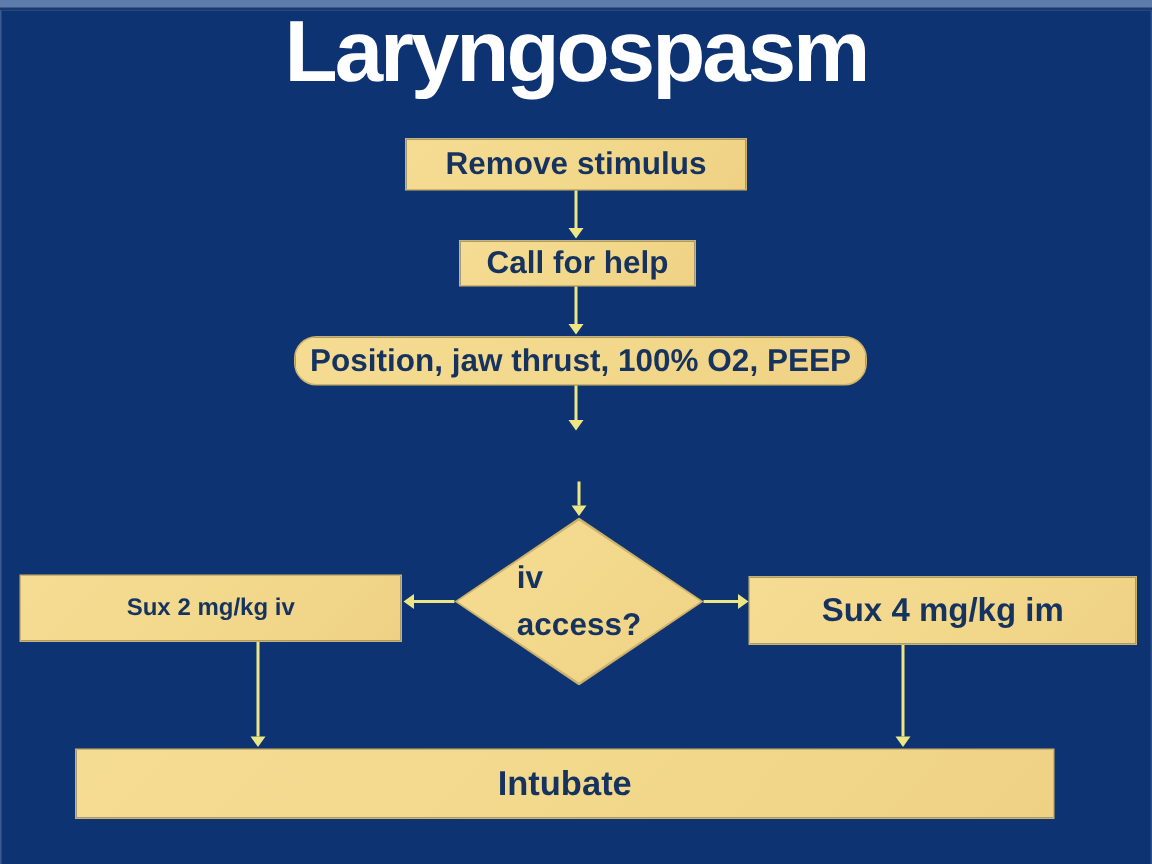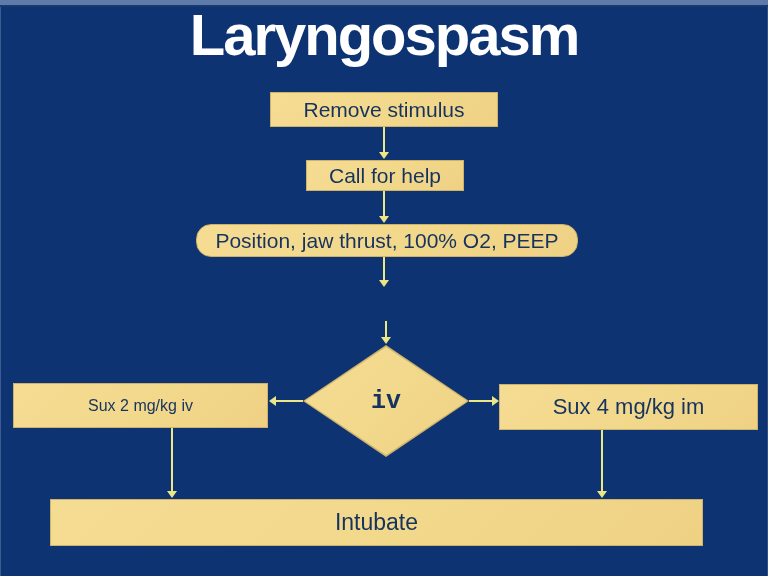--- a/index.html
+++ b/index.html
@@ -25,21 +25,21 @@
     font-size: 58px; font-weight: bold; letter-spacing: -2px;
     line-height: 1.05;
   }
   .node {
     position: absolute;
     box-sizing: border-box;
     display: flex; align-items: center; justify-content: center;
     background: linear-gradient(135deg, #f5dc93, var(--box-fill, #f2d88b) 55%, #efd184);
     border: 1px solid var(--box-border, #cdb269);
     color: var(--box-text, #16335f);
-    font-size: 21px; font-weight: 400;
+    font-size: 21px; font-weight: 700;
     white-space: nowrap;
   }
   #n-remove   { left: 270px; top:  92px; width: 228px; height: 35px; }
   #n-call     { left: 306px; top: 160px; width: 158px; height: 31px; }
   #n-position { left: 196px; top: 224px; width: 382px; height: 33px; border-radius: 15px; }
   #n-ippv     { left: 229px; top: 288px; width: 349px; height: 33px; }
   #n-sux-iv   { left:  13px; top: 383px; width: 255px; height: 45px; font-size: 16px; }
   #n-sux-im   { left: 499px; top: 384px; width: 259px; height: 46px; font-size: 22px; }
   #n-intubate { left:  50px; top: 499px; width: 653px; height: 47px; font-size: 23px; }
 
@@ -50,21 +50,21 @@
   }
   .diamond-inner {
     position: absolute; left: 2px; top: 2px; right: 2px; bottom: 2px;
     background: linear-gradient(135deg, #f5dc93, var(--box-fill, #f2d88b) 55%, #efd184);
     clip-path: polygon(50% 0, 100% 50%, 50% 100%, 0 50%);
     display: flex; align-items: center; justify-content: center;
   }
   .diamond-text {
     text-align: left;
     color: var(--box-text, #16335f);
-    font-size: 25px; font-weight: 600; line-height: 31px; font-family: Liberation Mono, monospace;
+    font-size: 21px; font-weight: 600; line-height: 31px;
   }
 
   .aline-v { position: absolute; width: 2px;  background: var(--arrow, #ece784); }
   .aline-h { position: absolute; height: 2px; background: var(--arrow, #ece784); }
   .ahead-down {
     position: absolute; width: 0; height: 0;
     border-left: 5px solid transparent; border-right: 5px solid transparent;
     border-top: 7px solid var(--arrow, #ece784);
   }
   .ahead-left {
@@ -95,20 +95,21 @@
   <div class="title">Laryngospasm</div>
 
   <div class="node" id="n-remove">Remove stimulus</div>
   <div class="node" id="n-call">Call for help</div>
   <div class="node" id="n-position">Position, jaw thrust, 100% O2, PEEP</div>
 
   <div class="diamond-outer">
     <div class="diamond-inner">
       <div class="diamond-text">
         <div>iv</div>
+        <div>access?</div>
       </div>
     </div>
   </div>
 
   <div class="node" id="n-sux-iv">Sux 2 mg/kg iv</div>
   <div class="node" id="n-sux-im">Sux 4 mg/kg im</div>
   <div class="node" id="n-intubate">Intubate</div>
 
   <div class="aline-v" id="a1l"></div>
   <div class="ahead-down" id="a1h"></div>

